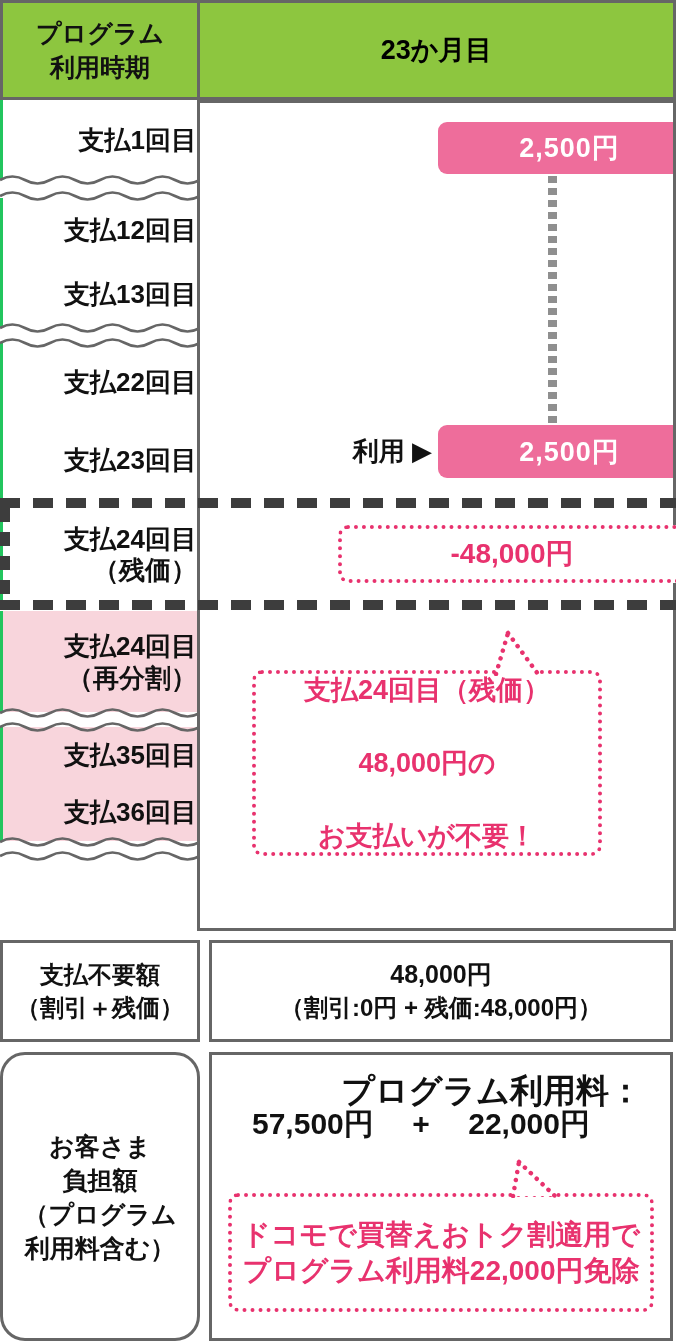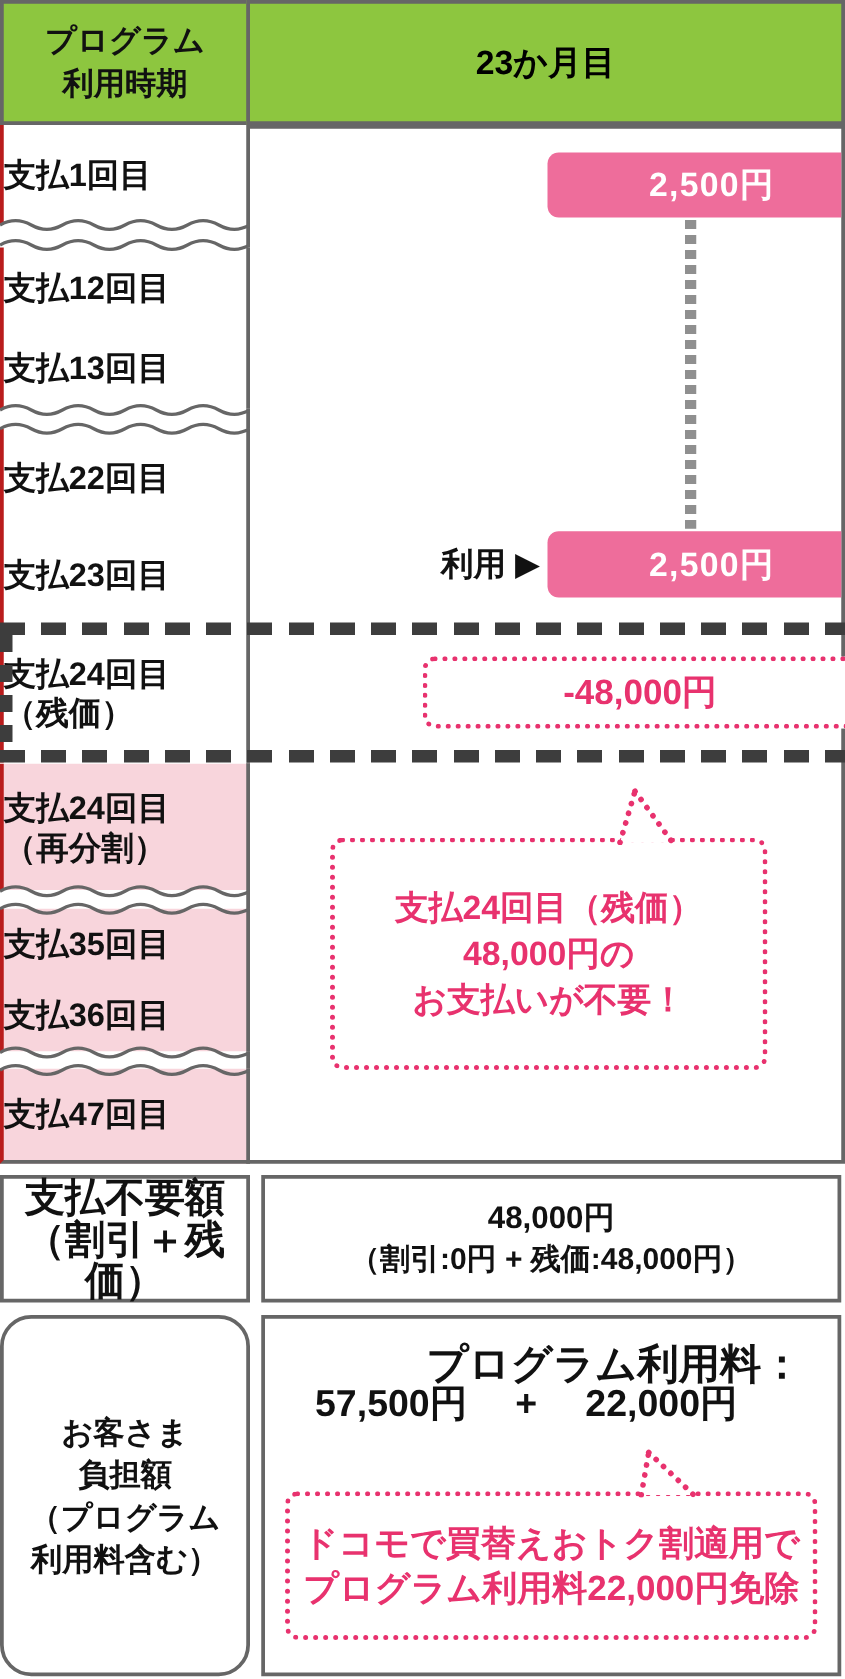--- a/index.html
+++ b/index.html
@@ -1,34 +1,34 @@
 <!DOCTYPE html>
 <html><head>
 <meta charset="utf-8">
 <style>
   html,body{margin:0;padding:0;background:#fff;}
   .wrap{position:relative;width:676px;height:1343px;background:#ffffff;overflow:hidden;
         font-family:"Liberation Sans","DejaVu Sans",sans-serif;font-weight:bold;color:#111;}
   .abs{position:absolute;box-sizing:border-box;}
-  .cell{border-left:3px solid #b91c1c;border-right:3px solid #666;background:#fff;
-        display:flex;flex-direction:column;align-items:flex-start;justify-content:center;text-align:center;}
+  .cell{border-left:3px solid #22c55e;border-right:3px solid #666;background:#fff;
+        display:flex;flex-direction:column;align-items:flex-end;justify-content:center;text-align:center;}
   .spread{justify-content:space-around;}
   .pinkbg{background:#f8d5dc;}
   .grn{background:#8dc63f;border:3px solid #666;display:flex;flex-direction:column;
        align-items:center;justify-content:center;text-align:center;}
   .bar{background:#ee6d9b;color:#fff;font-size:27px;display:flex;align-items:center;
        justify-content:center;border-radius:9px 0 0 9px;letter-spacing:1px;padding-left:28px;}
   .dotbox{border:4px dotted #e8326e;border-radius:10px;color:#e8326e;display:flex;
           flex-direction:column;align-items:center;justify-content:center;text-align:center;background:#fff;}
   .dash-h{background:repeating-linear-gradient(90deg,#3d3d3d 0 20px,rgba(0,0,0,0) 20px 33px);}
   .dash-v-dark{background:repeating-linear-gradient(180deg,#3d3d3d 0 14px,rgba(0,0,0,0) 14px 24px);}
   .dash-v-gray{background:repeating-linear-gradient(180deg,#8f8f8f 0 7px,rgba(0,0,0,0) 7px 12px);}
   .box{border:3px solid #666;background:#fff;display:flex;flex-direction:column;
        align-items:center;justify-content:center;text-align:center;}
-  .f24{font-size:32px;line-height:33px;}
+  .f24{font-size:24px;line-height:33px;}
   .f25{font-size:25px;line-height:34px;}
   .f27{font-size:27px;line-height:37px;}
   .wave{position:absolute;left:0;width:200px;height:14px;}
 </style>
 </head>
 <body>
 
 <div class="wrap">
 
   <div class="abs grn f25" style="left:0;top:0;width:200px;height:100px;">
@@ -63,23 +63,20 @@
   <div class="abs cell pinkbg" style="left:0;top:611px;width:200px;height:101px;font-size:26px;line-height:32px;">
     <span>支払24回目</span>
     <span>（再分割）</span>
   </div>
 
   <div class="abs cell pinkbg spread" style="left:0;top:727px;width:200px;height:114px;font-size:26px;">
     <span>支払35回目</span>
     <span>支払36回目</span>
   </div>
 
-  <div class="abs cell pinkbg" style="left:0;top:855px;width:200px;height:76px;font-size:26px;border-bottom:3px solid #666;">
-    <span>支払47回目</span>
-  </div>
 
   <svg class="wave" style="top:173px;" viewBox="0 0 200 14">
     <path d="M0 7 Q12.5 0 25 7 T50 7 T75 7 T100 7 T125 7 T150 7 T175 7 T200 7" stroke="#666" stroke-width="2.6" fill="none"></path>
   </svg>
   <svg class="wave" style="top:189px;" viewBox="0 0 200 14">
     <path d="M0 7 Q12.5 0 25 7 T50 7 T75 7 T100 7 T125 7 T150 7 T175 7 T200 7" stroke="#666" stroke-width="2.6" fill="none"></path>
   </svg>
   <svg class="wave" style="top:321px;" viewBox="0 0 200 14">
     <path d="M0 7 Q12.5 0 25 7 T50 7 T75 7 T100 7 T125 7 T150 7 T175 7 T200 7" stroke="#666" stroke-width="2.6" fill="none"></path>
   </svg>
@@ -114,21 +111,21 @@
   </div>
 
   <div class="abs dash-h" style="left:0;top:498px;width:676px;height:10px;"></div>
   <div class="abs dash-h" style="left:0;top:600px;width:676px;height:10px;"></div>
   <div class="abs dash-v-dark" style="left:0;top:508px;width:10px;height:92px;"></div>
 
   <div class="abs dotbox" style="left:338px;top:525px;width:348px;height:58px;font-size:28px;">
     <span>-48,000円</span>
   </div>
 
-  <div class="abs dotbox f27" style="left:264px;top:670px;width:350px;height:186px;">
+  <div class="abs dotbox f27" style="left:252px;top:670px;width:350px;height:186px;gap:36px;">
     <span>支払24回目（残価）</span>
     <span>48,000円の</span>
     <span>お支払いが不要！</span>
   </div>
   <svg class="abs" style="left:480px;top:628px;width:72px;height:48px;" viewBox="0 0 72 48">
     <path d="M16 46 L28 5 L58 46 Z" fill="#fff" stroke="none"></path>
     <path d="M16 46 L28 5 M28 5 L58 46" fill="none" stroke="#e8326e" stroke-width="4.5" stroke-linecap="round" stroke-dasharray="0.1 8"></path>
   </svg>
 
   <div class="abs box f24" style="left:0;top:940px;width:200px;height:102px;">

